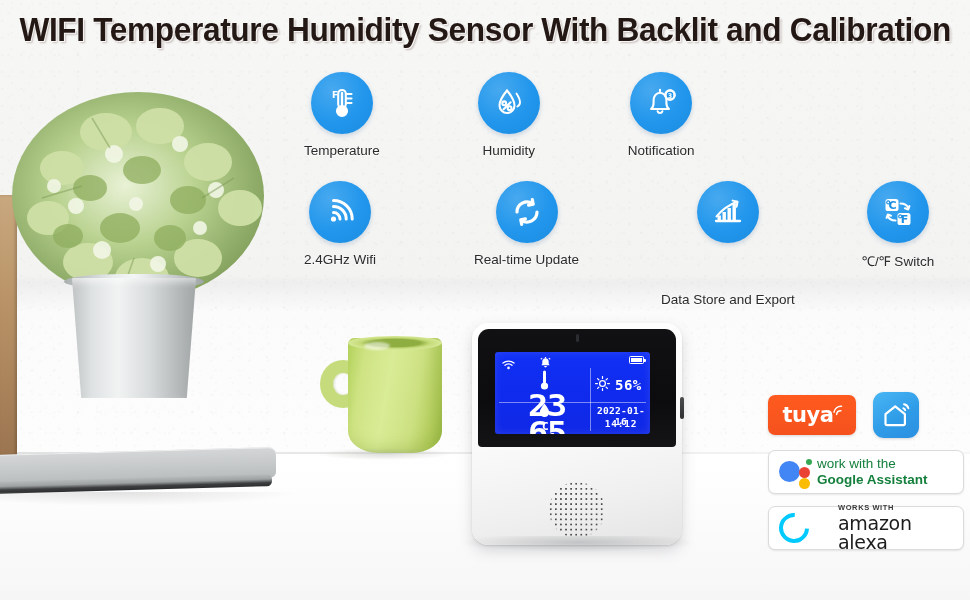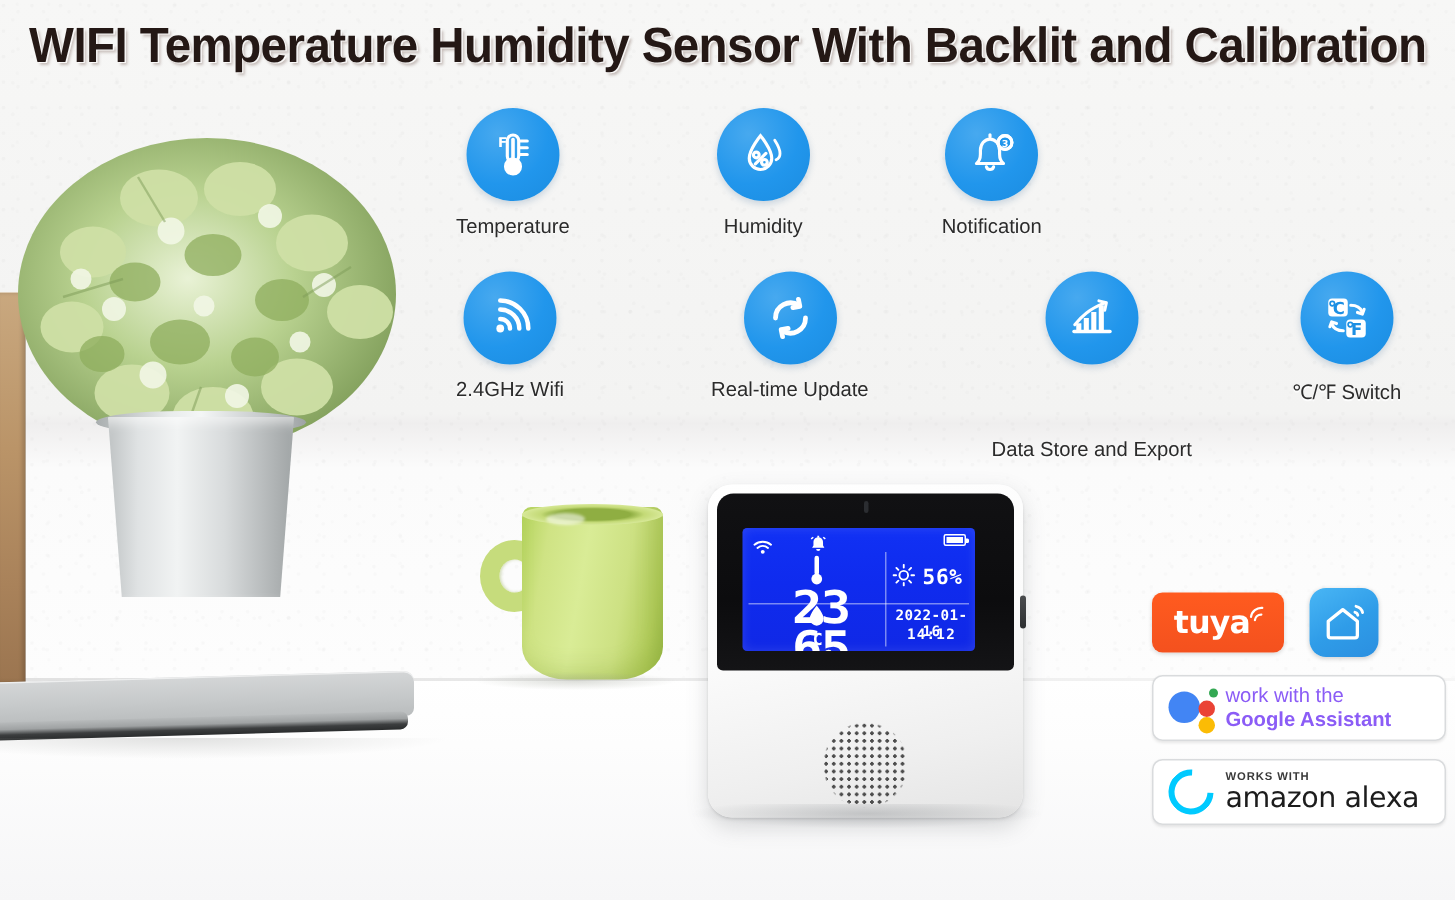--- a/index.html
+++ b/index.html
@@ -333,32 +333,32 @@
     display: flex; align-items: center;
     padding: 0 10px;
     box-shadow: 0 1px 2px rgba(0,0,0,.09);
   }
   .google-dots { position: relative; width: 34px; height: 30px; flex: 0 0 34px; }
   .gd { position: absolute; border-radius: 50%; }
   .gd-blue   { left: 0px;  top: 4px;  width: 21px; height: 21px; background: #4285f4; }
   .gd-red    { left: 20px; top: 10px; width: 11px; height: 11px; background: #ea4335; }
   .gd-green  { left: 27px; top: 2px;  width: 6px;  height: 6px;  background: #34a853; }
   .gd-yellow { left: 20px; top: 21px; width: 11px; height: 11px; background: #fbbc05; }
-  .ga-text { font-size: 13.5px; line-height: 1.15; color: #8b5cf6; font-weight: 600; margin-left: 4px; }
+  .ga-text { font-size: 13.5px; line-height: 1.15; color: #15803d; font-weight: 600; margin-left: 4px; }
   .ga-text .l1 { font-weight: 400; }
 
   .alexa-row { display: flex; align-items: center; gap: 8px; }
   .alexa-ring {
     width: 30px; height: 30px; border-radius: 50%;
     border: 4px solid #00caff;
     border-right-color: transparent;
     transform: rotate(-42deg);
     flex: 0 0 30px;
   }
-  .alexa-text { line-height: 1; }
+  .alexa-text { line-height: 1; margin-left: 21px; }
   .alexa-text .ww {
     font-size: 7.5px; font-weight: 700; letter-spacing: .6px;
     color: #3a3a3a; display: block; margin-bottom: 2px;
   }
   .alexa-text .aa {
     font-size: 19px; color: #1c1c1c; font-weight: 400; letter-spacing: -.3px;
     font-family: "DejaVu Sans", sans-serif;
   }
 </style>
 </head>

